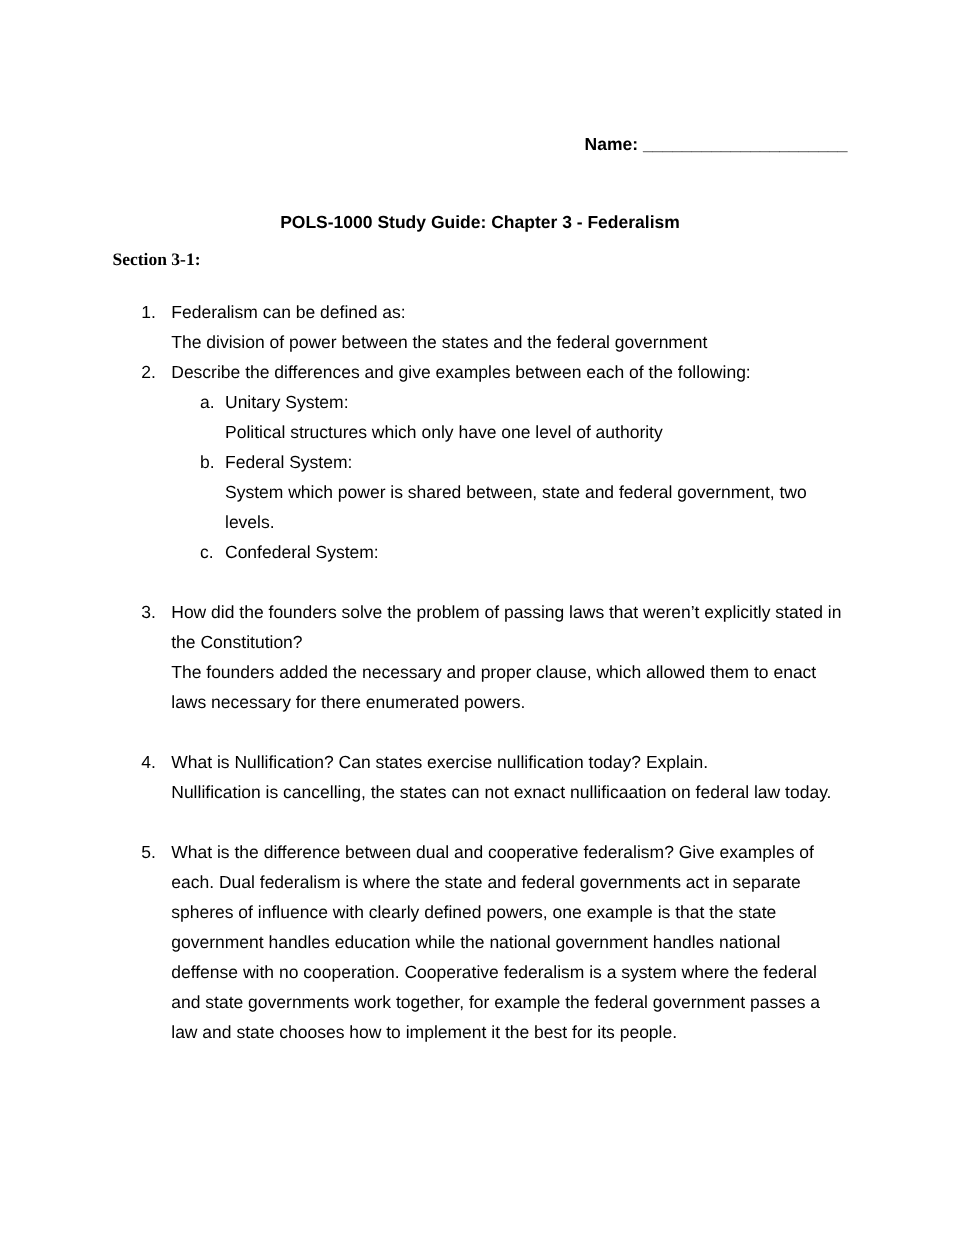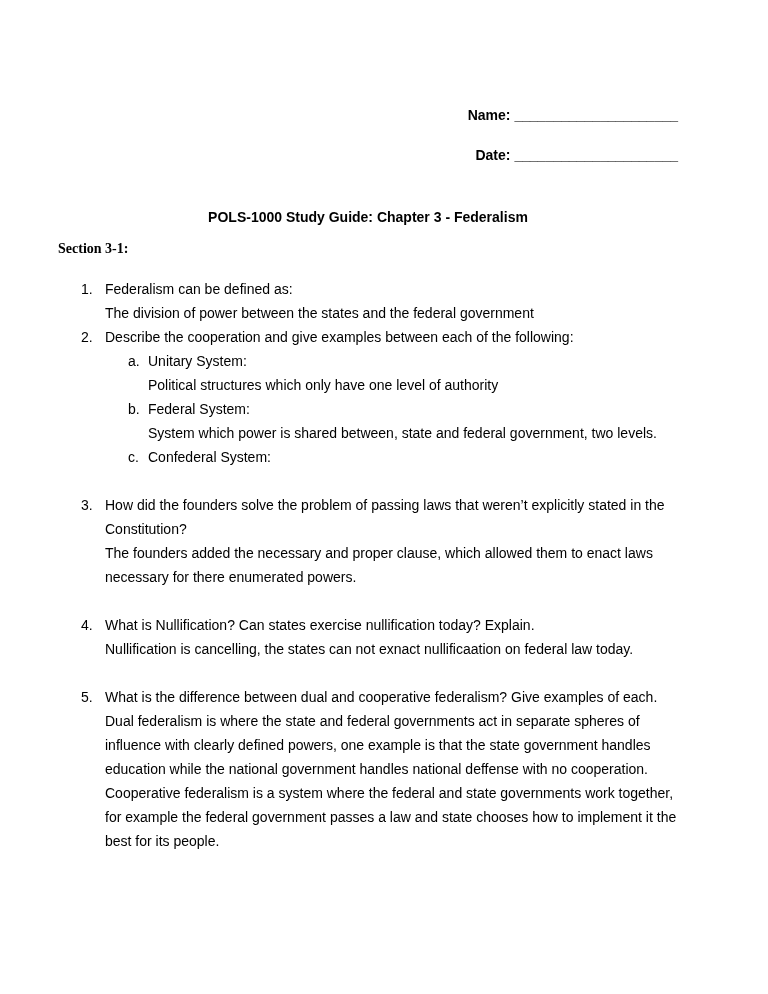--- a/index.html
+++ b/index.html
@@ -13,21 +13,21 @@
     font-family: "Liberation Sans", sans-serif;
     font-size: 14px;
     line-height: 24px;
     color: #000000;
     overflow: hidden;
   }
   .page {
     box-sizing: border-box;
     width: 768px;
     height: 994px;
-    padding: 103px 90px 0 58px;
+    padding: 103px 90px 0 90px;
     background: #ffffff;
   }
   .header-fields {
     text-align: right;
   }
   .field-row {
     font-weight: bold;
     white-space: nowrap;
   }
   .field-row + .field-row {
@@ -80,43 +80,40 @@
 </style>
 </head>
 <body>
 
 <div class="page">
 
   <div class="header-fields">
     <div class="field-row">
       <span>Name:</span><span class="field-blank">_____________________</span>
     </div>
-    <div class="field-row">
-      <span>Date:</span><span class="field-blank">_____________________</span>
-    </div>
   </div>
 
   <div class="doc-title">POLS-1000 Study Guide: Chapter 3 - Federalism</div>
 
   <div class="section-heading">Section 3-1:</div>
 
   <div class="q-list">
 
     <div class="q-item">
       <div class="q-num">1.</div>
       <div class="q-body">
         <div>Federalism can be defined as:</div>
         <div>The division of power between the states and the federal government</div>
       </div>
     </div>
 
     <div class="q-item">
       <div class="q-num">2.</div>
       <div class="q-body">
-        <div>Describe the cooperation and give examples between each of the following:</div>
+        <div>Describe the differences and give examples between each of the following:</div>
 
         <div class="sub-item">
           <div class="sub-letter">a.</div>
           <div class="sub-body">
             <div>Unitary System:</div>
             <div>Political structures which only have one level of authority</div>
           </div>
         </div>
 
         <div class="sub-item">

